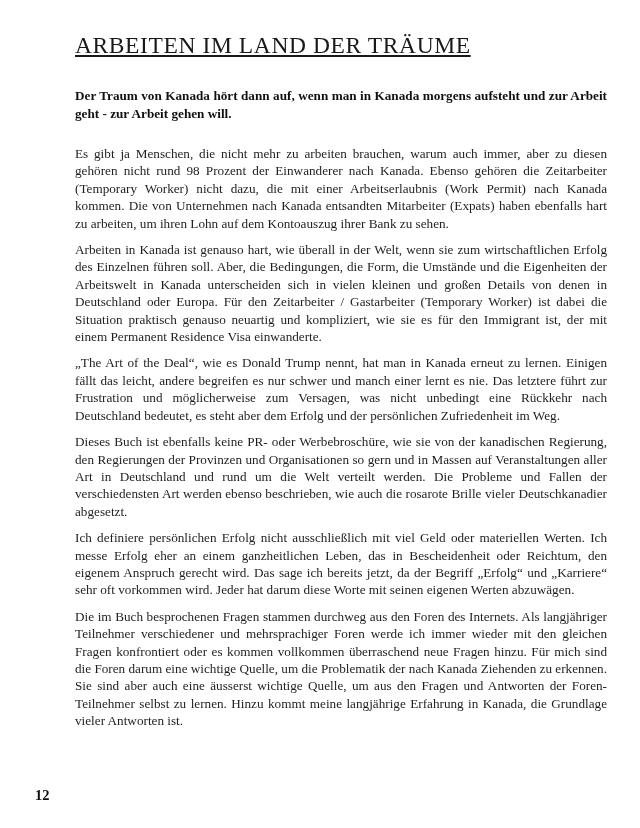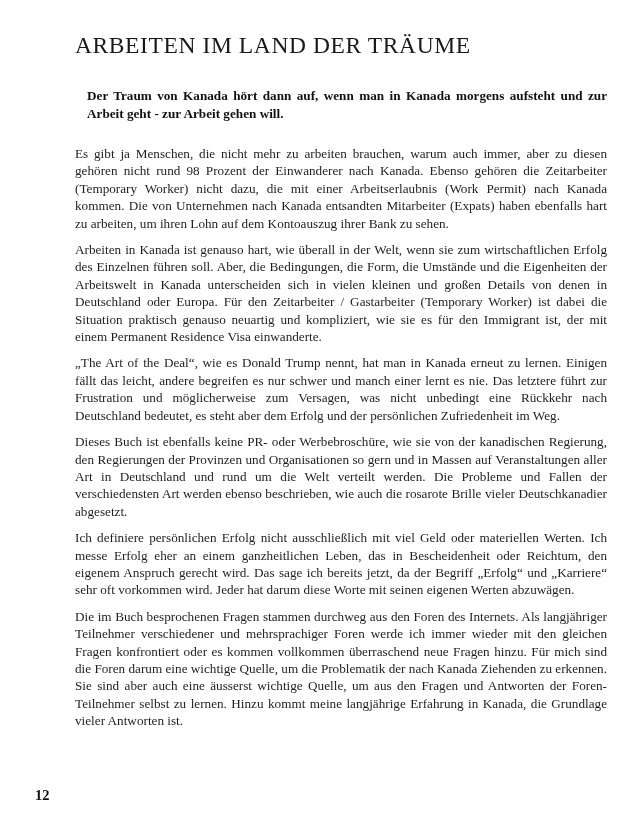--- a/index.html
+++ b/index.html
@@ -23,23 +23,24 @@
       width: 532px;
     }
     .chapter-title {
       margin: 0;
       font-size: 23.5px;
       font-weight: normal;
       letter-spacing: 0.6px;
       line-height: 30px;
       color: #191919;
       white-space: nowrap;
+      text-decoration: underline;
     }
     .subtitle {
-      margin: 27px 0 0 12px;
+      margin: 27px 0 0 0;
       font-size: 13.2px;
       font-weight: bold;
       line-height: 18px;
       text-align: justify;
       color: #111111;
     }
     .body-paragraphs {
       margin-top: 22px;
     }
     .body-paragraphs p {

